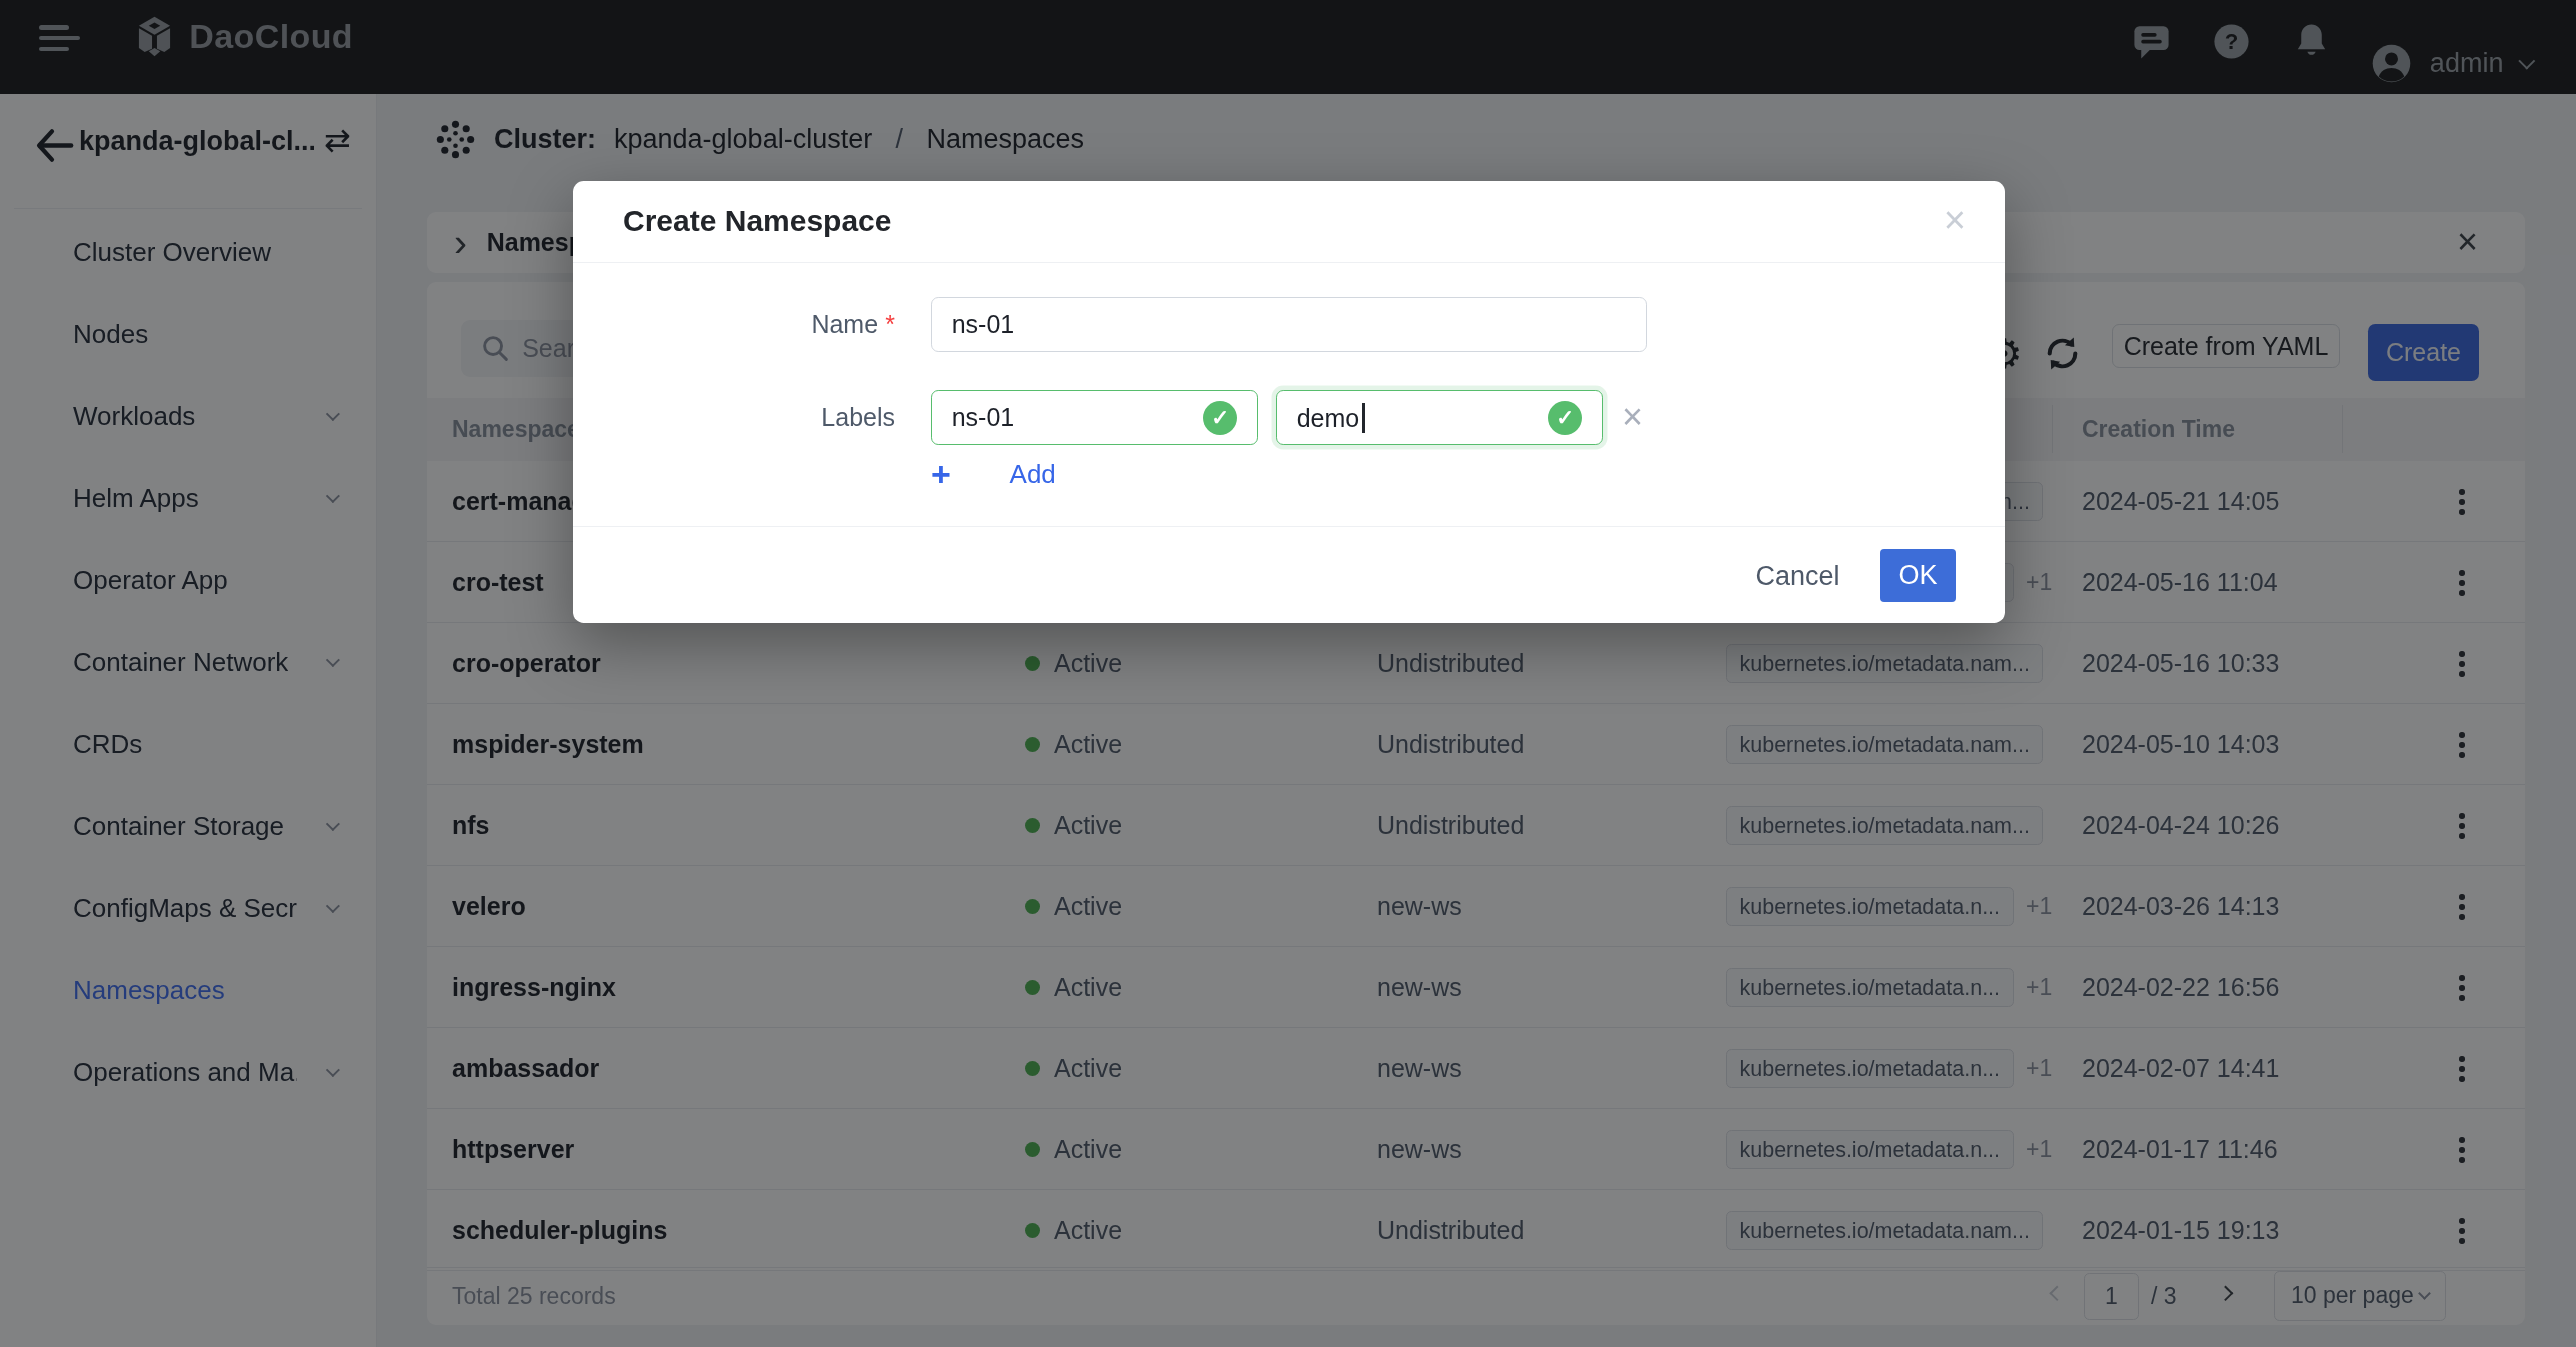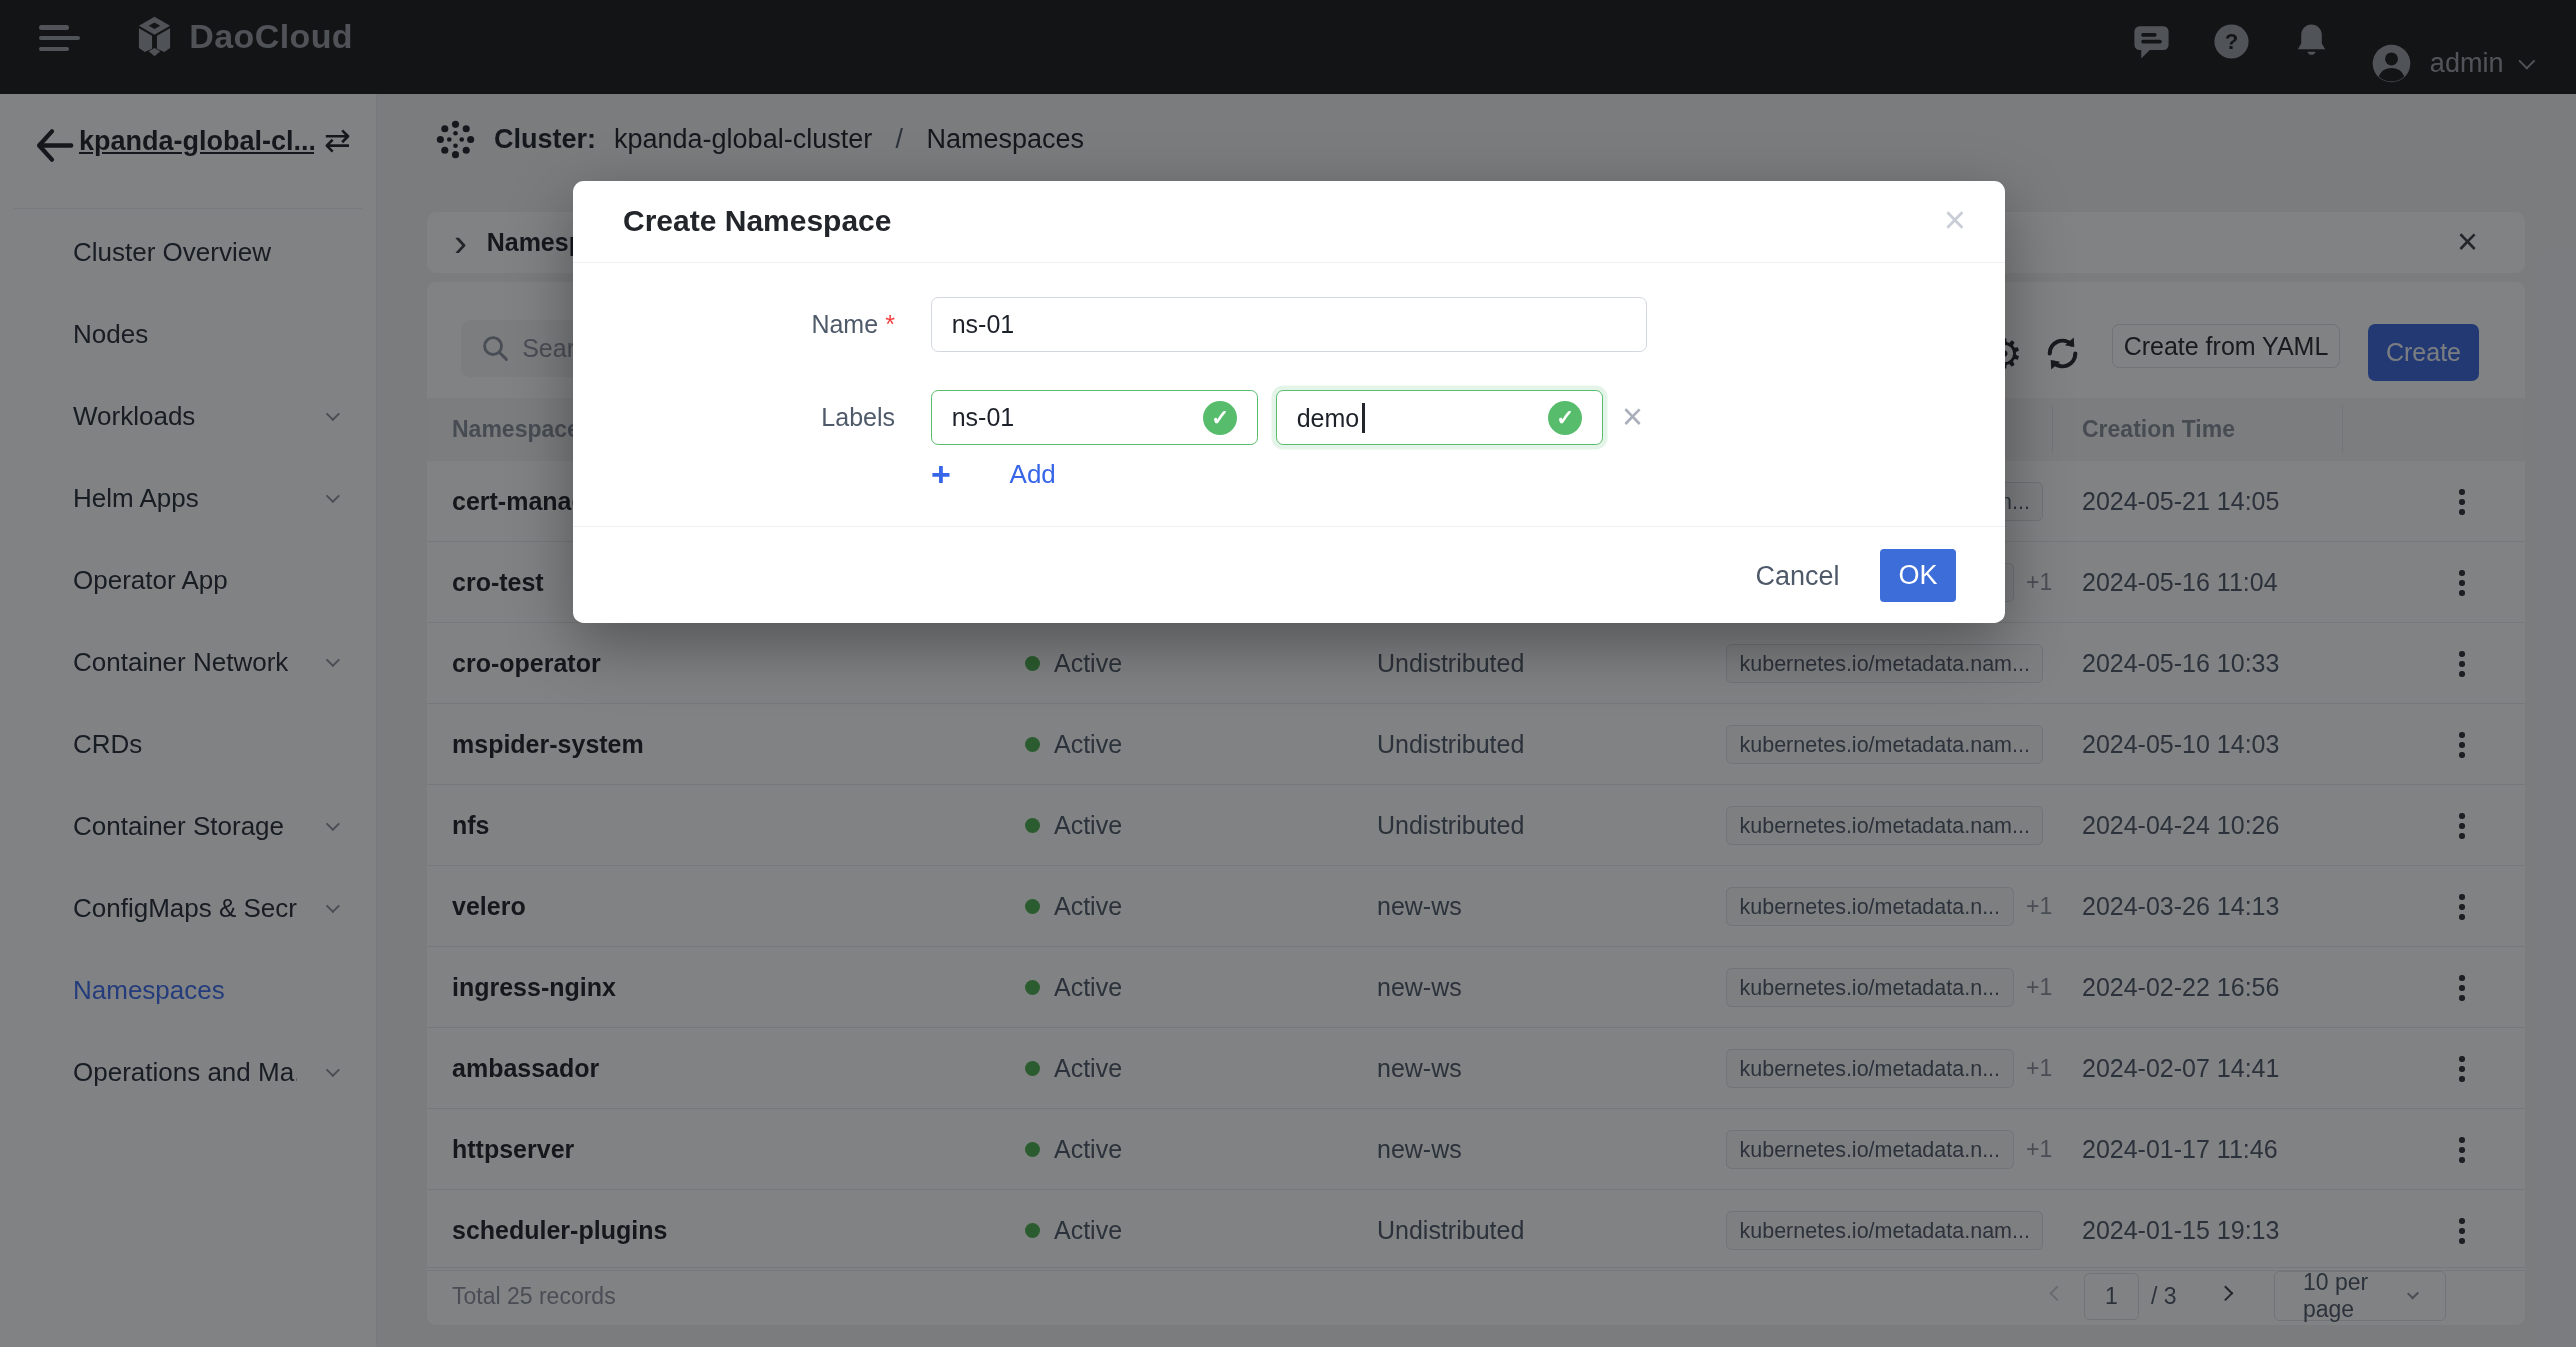--- a/index.html
+++ b/index.html
@@ -17,21 +17,21 @@
   .top-right { position:absolute; right:43px; top:0; height:82px; display:flex; align-items:center; gap:39px; }
   .top-ic { width:41px; height:41px; }
   .admin-wrap { display:flex; align-items:center; gap:18px;margin-top:44px; }
   .admin-name { color:#9aa0a6; font-size:27px; }
   .chev { display:inline-block; width:11.6px; height:11.6px; border:solid currentColor; border-width:0 2.7px 2.7px 0; transform:rotate(45deg); }
   .top-chev { color:#9aa0a6; margin-top:-5.4px; }
 
   
   .sidebar { position:absolute; left:0; top:82px; width:377px; height:1266px; background:#ffffff; border-right:0.9px solid #ebedf1; }
   .back-arrow { position:absolute; left:34px; top:43px; width:41px; height:41px; cursor:pointer; }
-  .cluster-title { position:absolute; left:79px; top:44px; width:235px; font-size:27px; font-weight:bold; color:#1d2129; white-space:nowrap; overflow:hidden;text-decoration:underline; }
+  .cluster-title { position:absolute; left:79px; top:44px; width:235px; font-size:27px; font-weight:bold; color:#1d2129; white-space:nowrap; overflow:hidden; }
   .swap-icon { position:absolute; left:324px; top:39px; font-size:32px; color:#1d2129; cursor:pointer; }
   .side-divider { position:absolute; left:14.3px; right:14.3px; top:126px; height:0.9px; background:#eceef2; }
   .side-items { position:absolute; left:0; top:129px; width:377px; }
   .side-item { position:relative; height:82px; display:flex; align-items:center; cursor:pointer; }
   .side-item span.lbl { margin-left:73px; font-size:26px; color:#242c3a; max-width:224px; white-space:nowrap; overflow:hidden; }
   .side-item.active span.lbl { color:#3f6ef0; }
   .side-item .chev { position:absolute; right:39px; color:#8a919f; width:9.8px; height:9.8px; border-width:0 2.2px 2.2px 0; margin-top:-3.6px; }
 
   
   .breadcrumb { position:absolute; left:435px; top:82px; height:115px; display:flex; align-items:center; gap:18px; }
@@ -72,21 +72,21 @@
   .c-time { left:1655px; }
   .kebab { position:absolute; left:2025px; top:21.5px; width:19.7px; height:39px; display:flex; flex-direction:column; align-items:center; justify-content:center; gap:4.5px; cursor:pointer; }
   .kebab i { width:5.4px; height:5.4px; border-radius:50%; background:#2a2e35; }
 
   .tfoot { position:absolute; left:0; top:985px; width:2098px; height:58px; border-top:0.9px solid #e9ebef; }
   .total { position:absolute; left:25px; top:0; line-height:57px; font-size:23px; color:#8a919f; }
   .pg-prev { position:absolute; left:1625px; top:12.5px; color:#c9ced6; width:10.7px; height:10.7px; border-width:0 2.7px 2.7px 0; transform:rotate(135deg); margin-top:7.2px; }
   .pg-box { position:absolute; left:1657px; top:4.5px; width:55px; height:47px; border:0.9px solid #dde0e6; border-radius:5.4px; text-align:center; line-height:45px; font-size:23px; color:#4e5969; }
   .pg-of { position:absolute; left:1724px; top:0; line-height:57px; font-size:23px; color:#4e5969; }
   .pg-next { position:absolute; left:1793px; top:12.5px; color:#3a3f45; width:10.7px; height:10.7px; border-width:0 2.7px 2.7px 0; transform:rotate(-45deg); margin-top:7.2px; }
-  .pg-size { position:absolute; left:1847px; top:2.7px; width:172px; height:50px; border:0.9px solid #dde0e6; border-radius:5.4px; display:flex; align-items:center; justify-content:space-between; padding:0 28px; font-size:23px; color:#4e5969; cursor:pointer; }
+  .pg-size { position:absolute; left:1847px; top:2.7px; width:172px; height:50px; border:0.9px solid #dde0e6; border-radius:5.4px; display:flex; align-items:center; justify-content:space-between; padding:0 16px; font-size:23px; color:#4e5969; cursor:pointer; }
   .pg-size .chev { color:#8a919f; width:9px; height:9px; border-width:0 2.2px 2.2px 0; margin-top:-3.6px; }
 
   
   .overlay { position:absolute; inset:0; background:rgba(13,15,18,0.52); z-index:40; }
   .modal { position:absolute; left:573px; top:181px; width:1432px; height:442px; background:#ffffff; border-radius:10.7px; z-index:50; box-shadow:0 21.5px 63px rgba(0,0,0,0.35); }
   .modal-head { position:absolute; left:0; top:0; width:100%; height:82px; border-bottom:0.9px solid #eef0f3; }
   .modal-title { position:absolute; left:50px; top:23px; font-size:30px; font-weight:bold; color:#22252a; }
   .modal-close { position:absolute; right:39px; top:18px; font-size:38px; color:#c9ced6; cursor:pointer; }
   .f-label { position:absolute; left:0; width:322px; text-align:right; font-size:25px; color:#4e5969; line-height:55px; }
   .req { color:#f53f3f; margin-left:7.2px; font-size:25px; }

